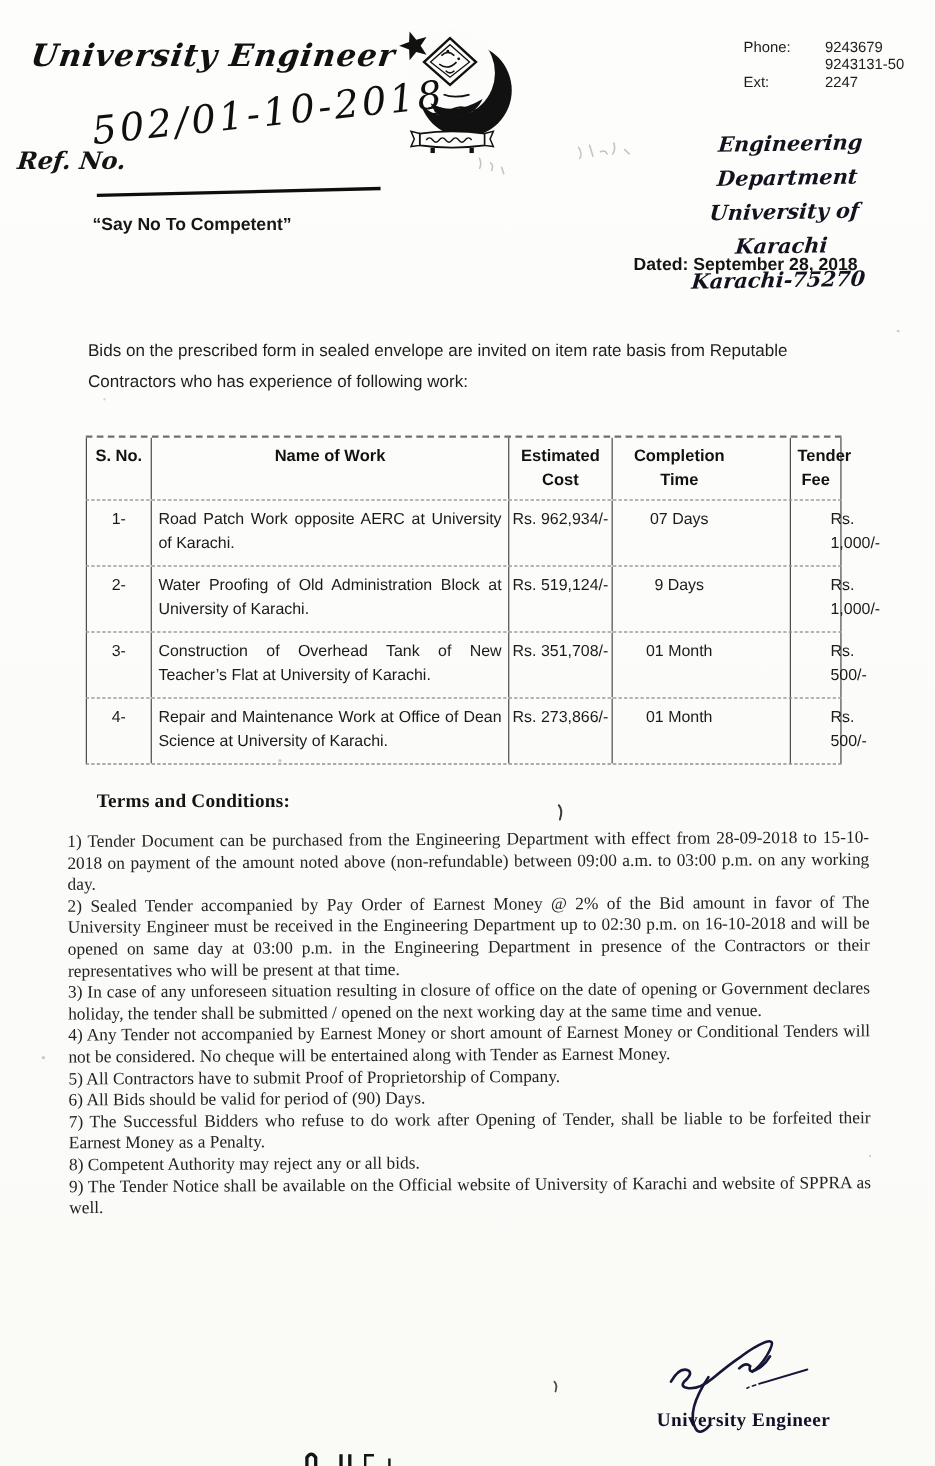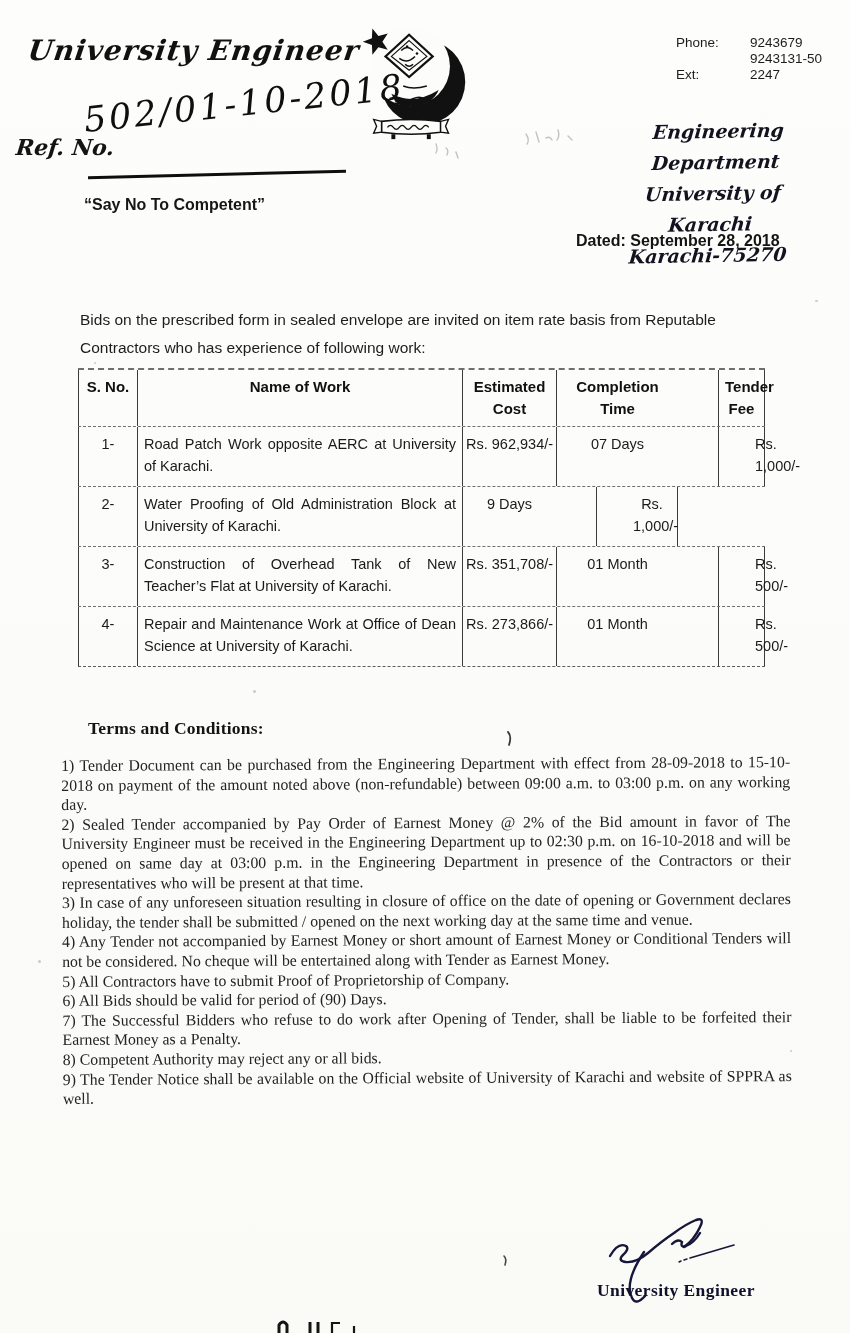--- a/index.html
+++ b/index.html
@@ -34,21 +34,21 @@
     font-family:"DejaVu Serif",serif; font-style:italic; font-weight:700; font-size:19px;
     line-height:31px; color:#13131f; transform:rotate(-1deg) skewX(-6deg);
   }
   .slogan { left:84px; top:196px; font-weight:700; font-size:16px; color:#161616; }
   .dated  { left:576px; top:232px; font-weight:700; font-size:16px; color:#141414; }
 
   
   .intro { left:80px; top:306px; width:693px; font-size:15.5px; line-height:28px; color:#1d1d1d; }
 
   
-  .tender-table { left:78px; top:368px; width:687px; border-top:2px dashed #6f6f6f; border-bottom:1.4px dashed #5d5d5d; }
+  .tender-table { left:78px; top:396px; width:687px; border-top:2px dashed #6f6f6f; border-bottom:1.4px dashed #5d5d5d; }
   .t-row { display:grid; grid-template-columns:59px 325px 94px 122px 87px; }
   .t-row + .t-row { border-top:1.4px dashed #6f6f6f; }
   .t-cell { border-left:1.4px solid #3b3b3b; padding:6px 6px 4px 6px; font-size:14.5px; line-height:1.55; }
   .t-cell:last-child { border-right:1.4px solid #3b3b3b;margin-left:40px; }
   .t-head .t-cell { text-align:center; font-weight:700; font-size:15px; height:46px; line-height:1.45; color:#111; }
   .t-body .t-cell { min-height:49px; }
   .c-sno  { text-align:center; }
   .c-name { text-align:justify; }
   .c-cost { white-space:nowrap; padding-left:3px; }
   .c-time { text-align:center; }
@@ -159,20 +159,21 @@
     <div class="t-row t-body">
       <div class="t-cell c-sno">1-</div>
       <div class="t-cell c-name">Road Patch Work opposite AERC at University of Karachi.</div>
       <div class="t-cell c-cost">Rs. 962,934/-</div>
       <div class="t-cell c-time">07 Days</div>
       <div class="t-cell c-fee">Rs. 1,000/-</div>
     </div>
     <div class="t-row t-body">
       <div class="t-cell c-sno">2-</div>
       <div class="t-cell c-name">Water Proofing of Old Administration Block at University of Karachi.</div>
+      <div class="t-cell c-cost">Rs. 519,124/-</div>
       <div class="t-cell c-time">9 Days</div>
       <div class="t-cell c-fee">Rs. 1,000/-</div>
     </div>
     <div class="t-row t-body">
       <div class="t-cell c-sno">3-</div>
       <div class="t-cell c-name">Construction of Overhead Tank of New Teacher’s Flat at University of Karachi.</div>
       <div class="t-cell c-cost">Rs. 351,708/-</div>
       <div class="t-cell c-time">01 Month</div>
       <div class="t-cell c-fee">Rs. 500/-</div>
     </div>

